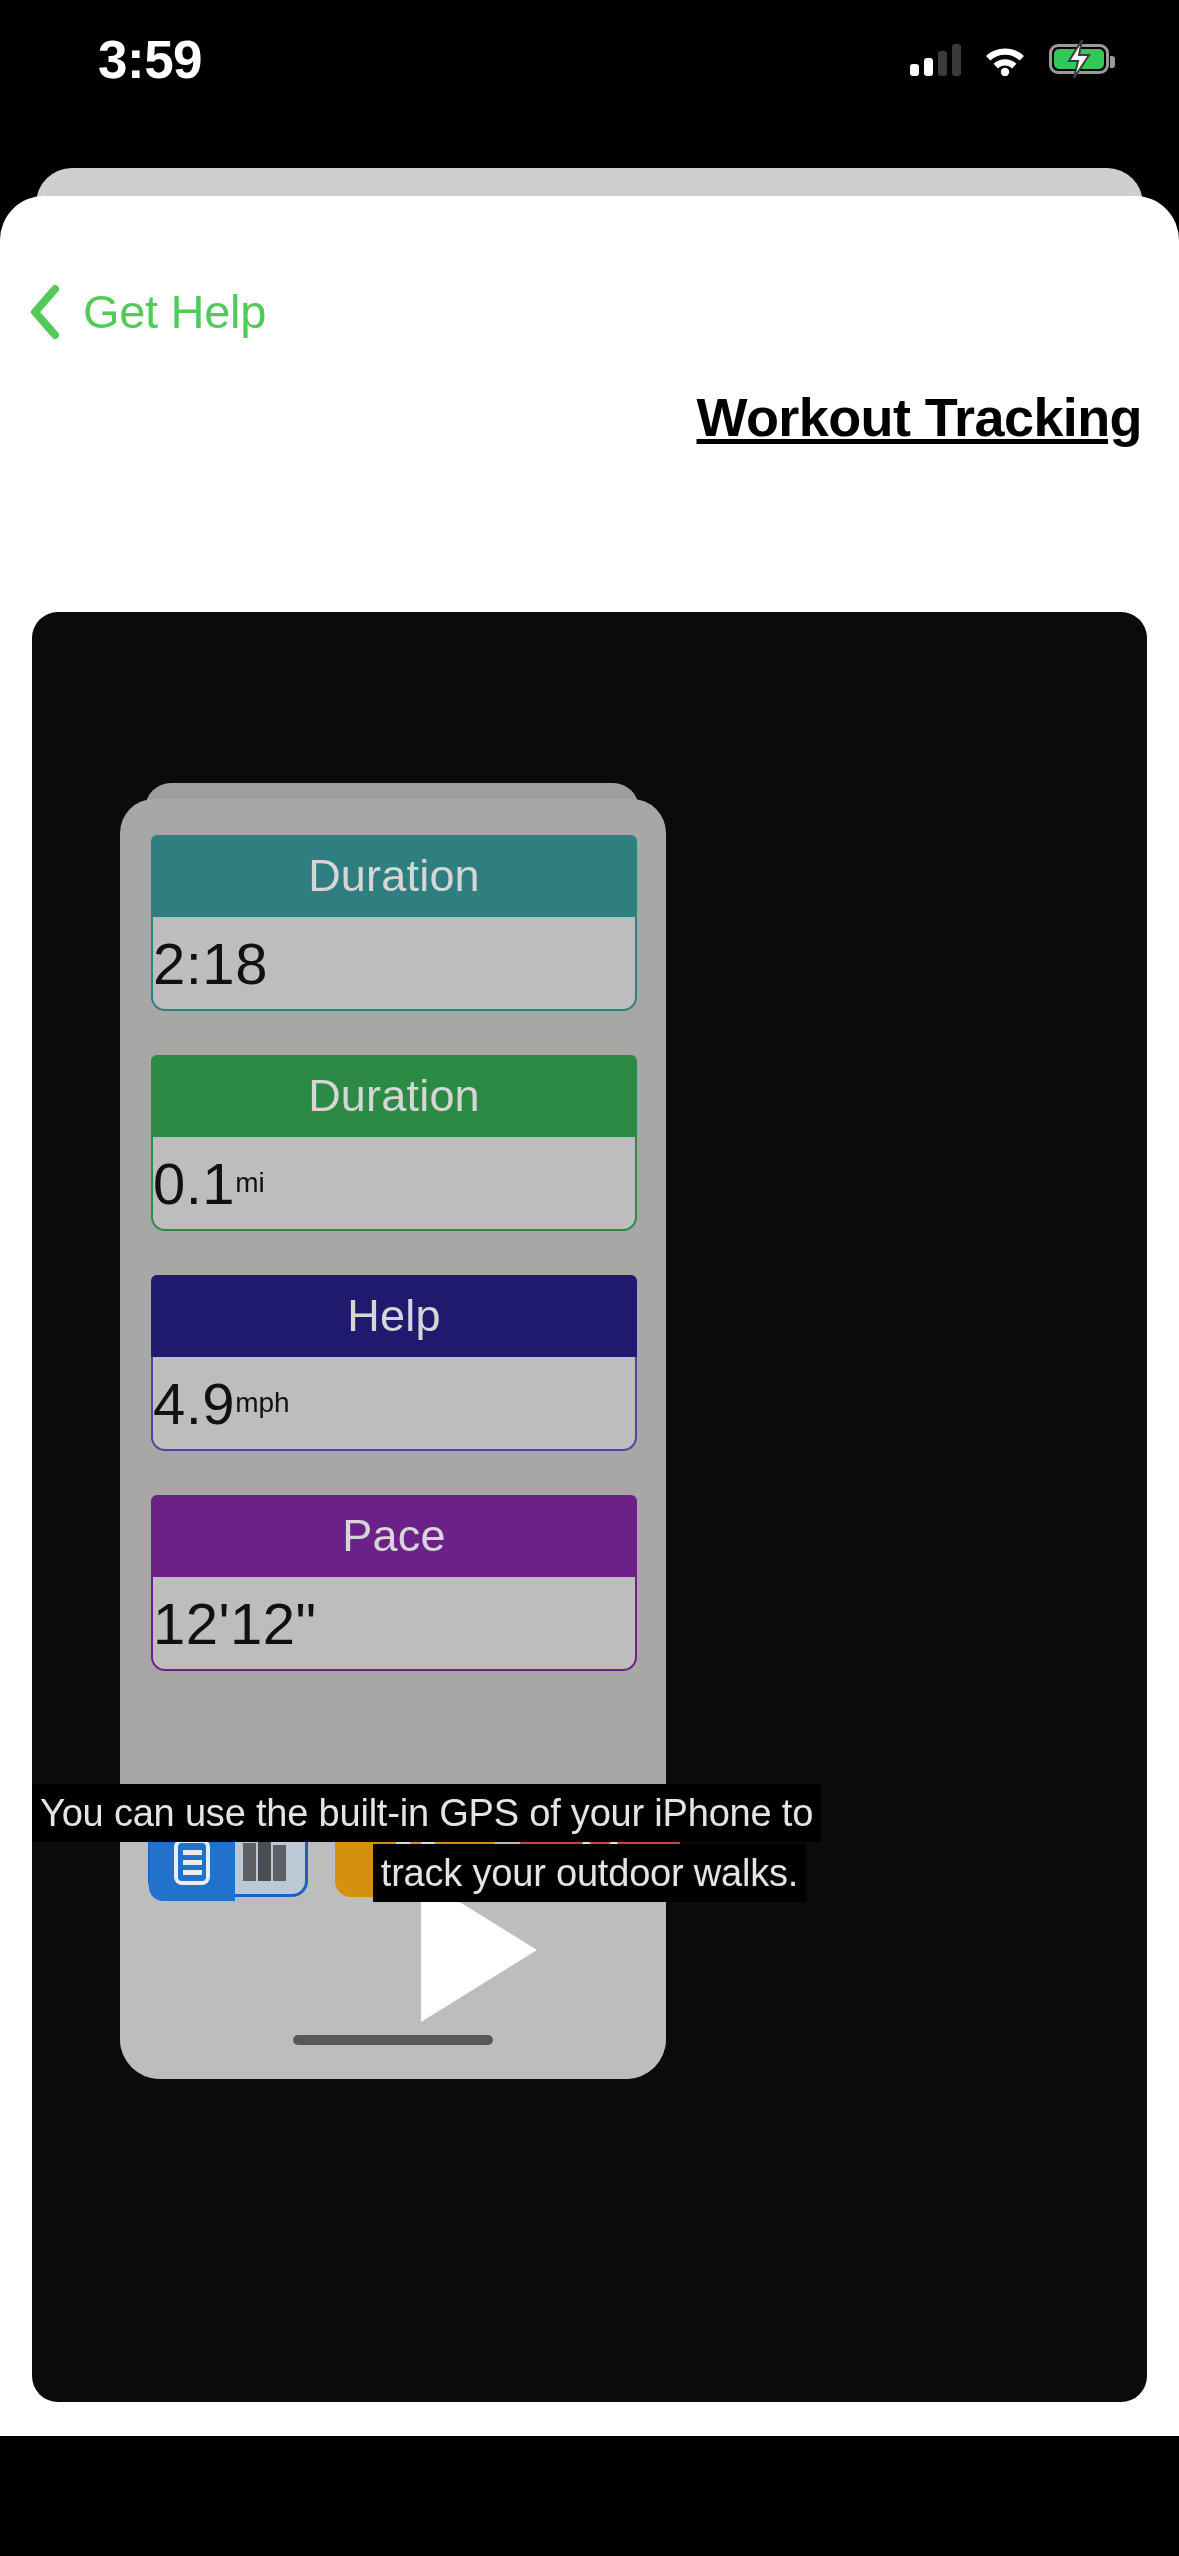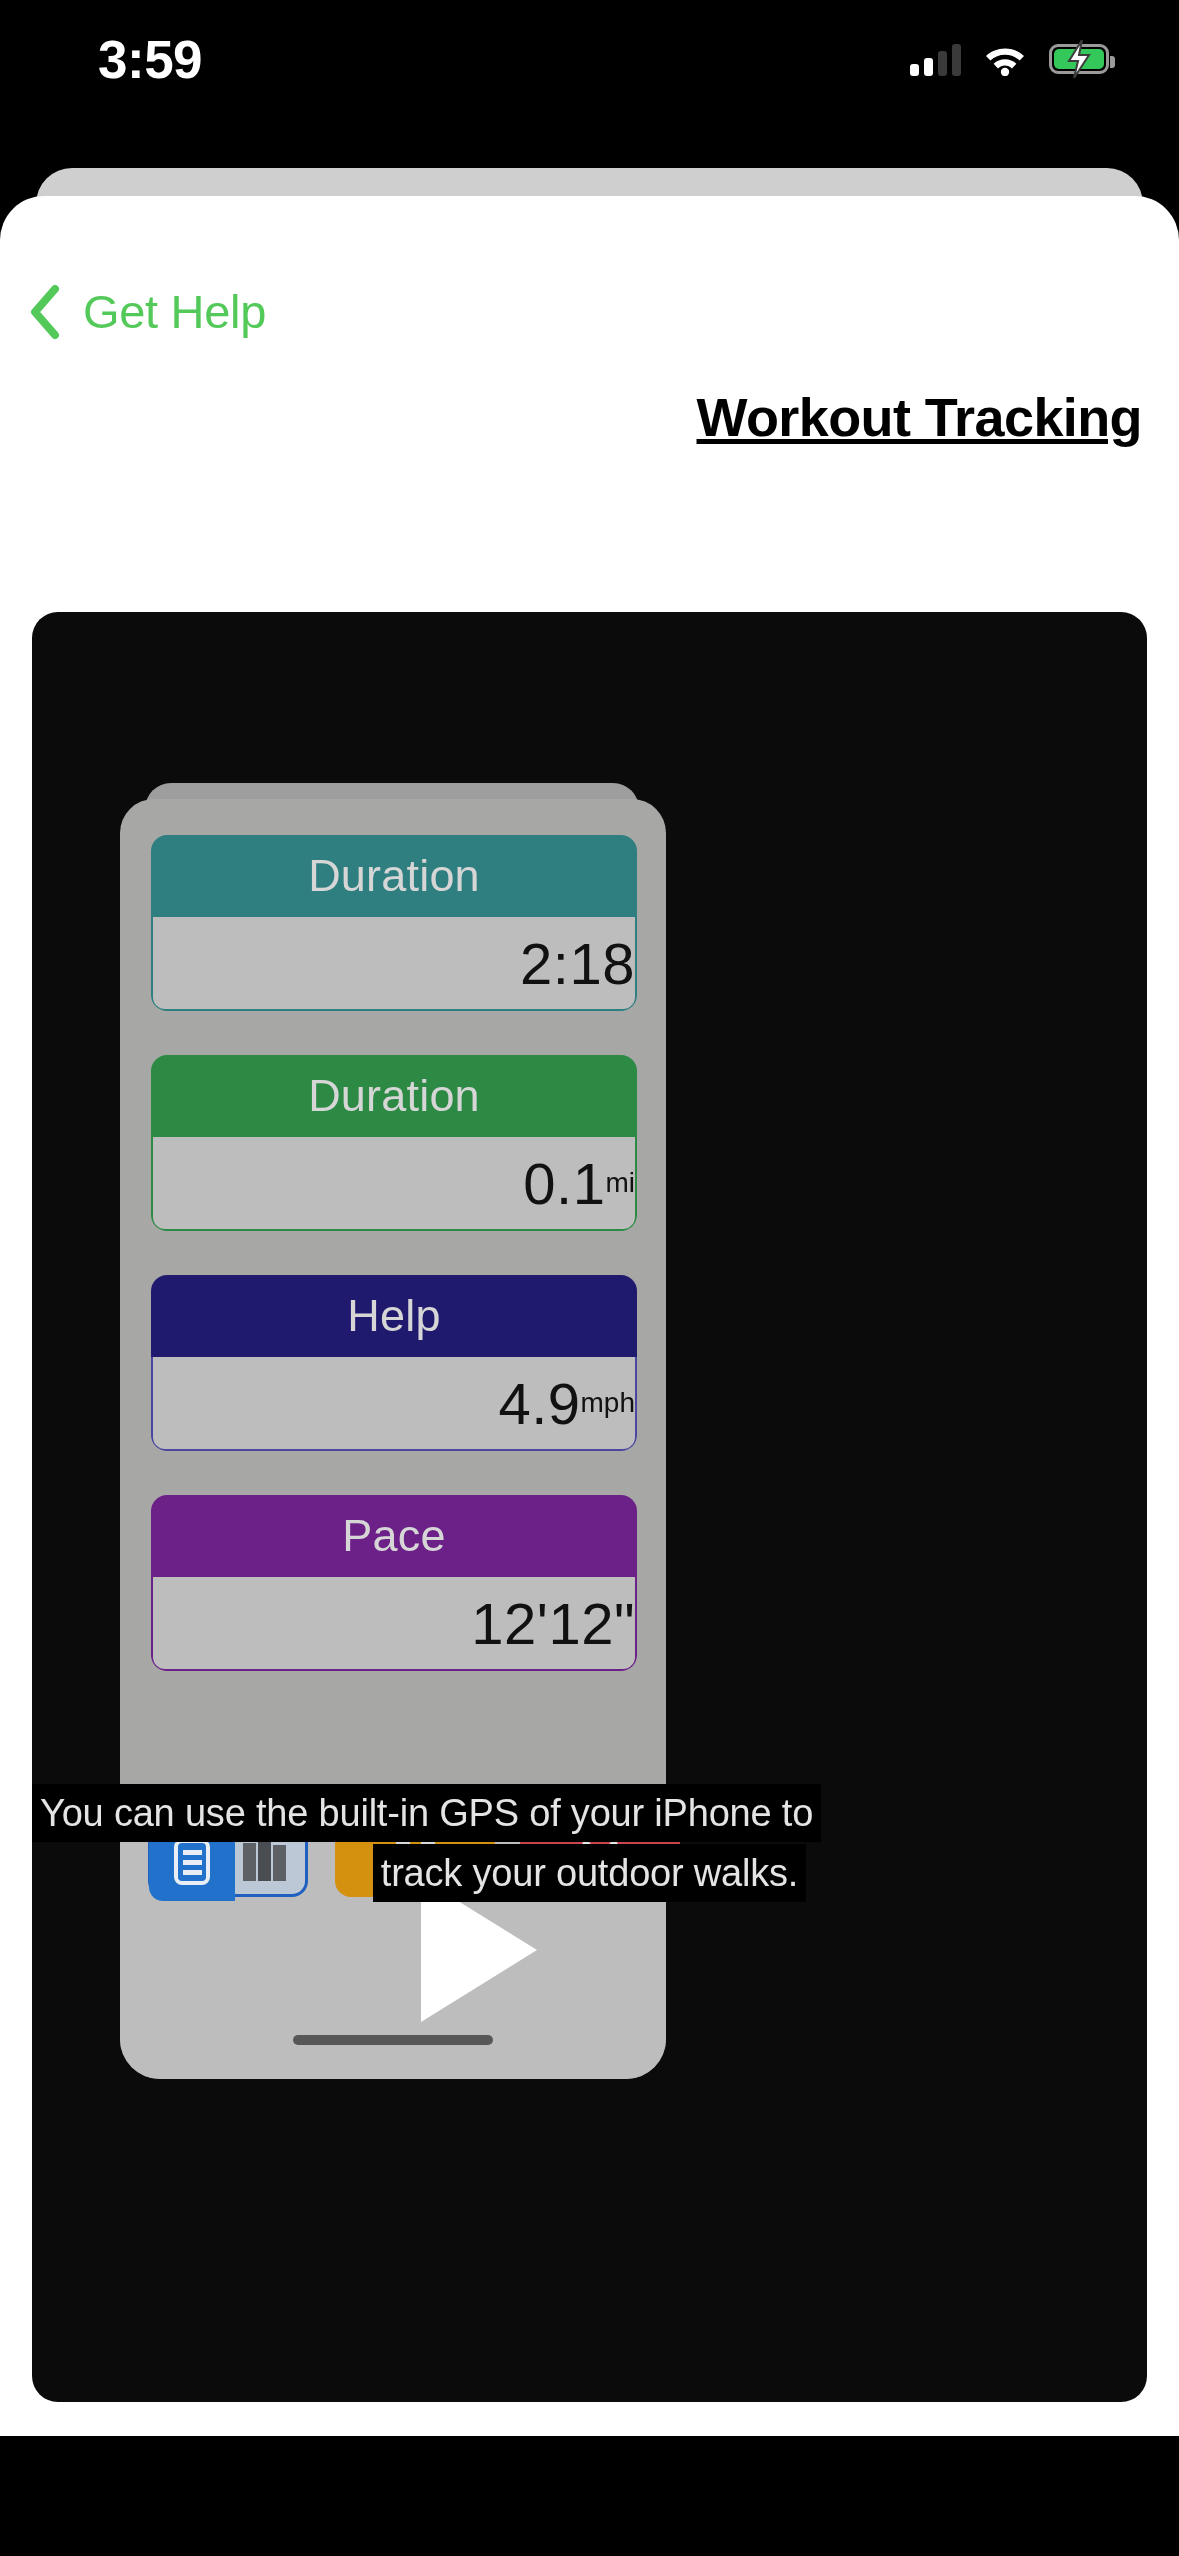--- a/index.html
+++ b/index.html
@@ -87,29 +87,29 @@
   }
   .mock{
     position:absolute; left:88px; top:187px; width:546px; height:1280px;
     background:#a7a8a6; border-radius:34px 34px 40px 40px;
   }
   .mock-inner{ position:absolute; left:0; top:0; right:0; bottom:0; }
 
   
   .metric{
     position:absolute; left:31px; width:486px; height:176px;
-    border-radius:16px; overflow:hidden;
+    border-radius:6px; overflow:hidden;
   }
   .metric .hd{
     height:82px; display:flex; align-items:center; justify-content:center;
     font-size:45px; color:#d6d6d6; letter-spacing:0.2px;
   }
   .metric .bd{
     height:94px; background:#bdbdbd;
-    display:flex; align-items:center; justify-content:flex-end;
+    display:flex; align-items:center; justify-content:flex-start;
     border-radius:0 0 14px 14px;
     border:2px solid transparent; border-top:none;
   }
   .metric .val{
     font-size:58px; color:#111; letter-spacing:0.5px; font-weight:400;
   }
   .metric .unit{ font-size:28px; color:#111; }
 
   .m-duration{ top:36px; }
   .m-duration .hd{ background:#2f7f81; }

